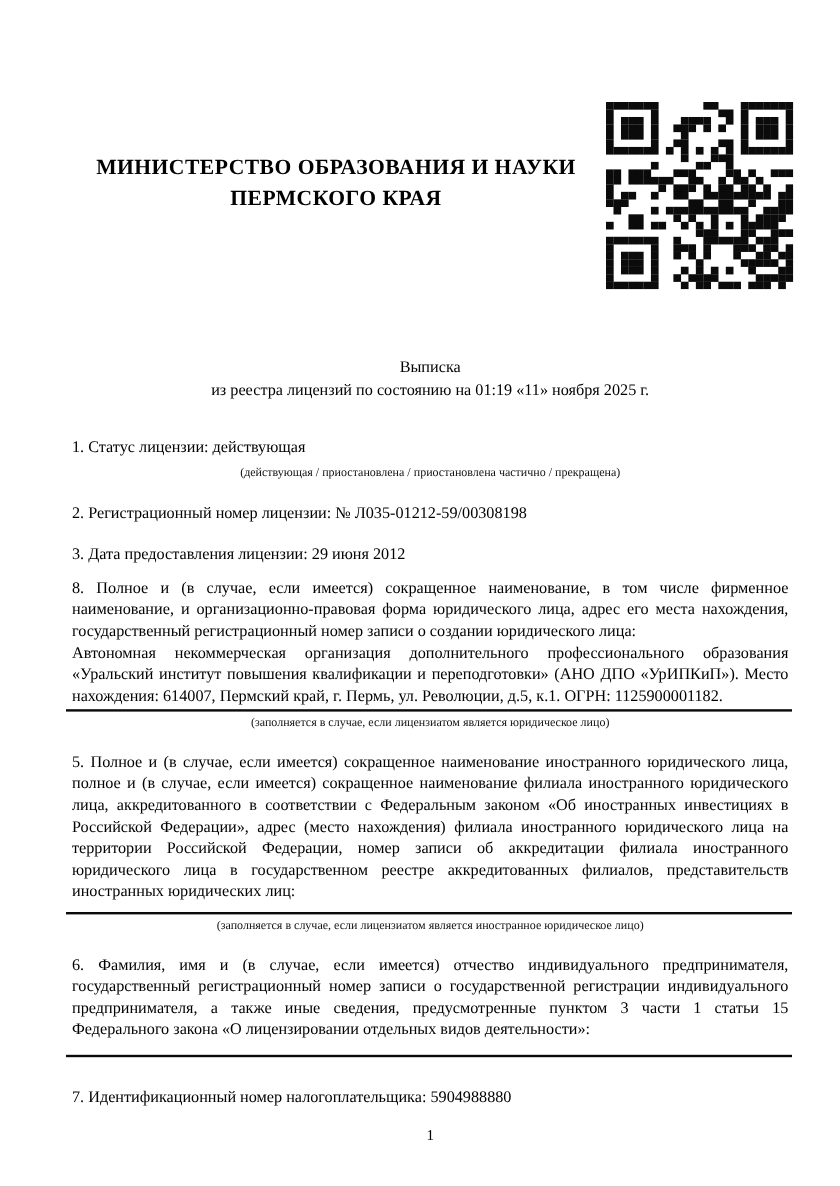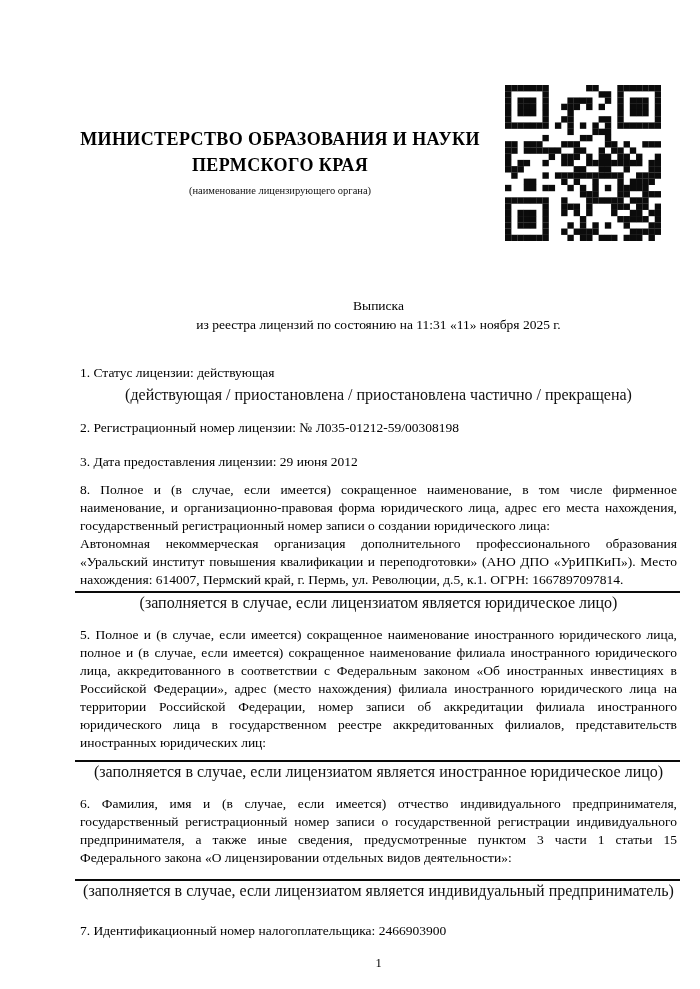--- a/index.html
+++ b/index.html
@@ -23,35 +23,35 @@
   .org-caption{
     font-size:10.5px;line-height:14px;margin-top:6px;color:#111;
   }
   
   .qr{
     position:absolute;left:505px;top:85px;width:156px;height:156px;
   }
   .qr svg{display:block;width:156px;height:156px;}
   
   .doc-body{
-    position:absolute;left:80px;top:296px;width:597px;
+    position:absolute;left:60px;top:296px;width:597px;
     font-size:13.5px;line-height:18px;
   }
   .doc-title{text-align:center;line-height:19px;}
   .p{margin:0;font-family:Liberation Serif, serif;}
   .item1{margin-top:30px;}
   .item2{margin-top:17px;}
   .item3{margin-top:16px;}
   .item4-intro{margin-top:10px;text-align:justify;}
   .item4-value{margin-top:0;text-align:justify;}
   .item5{margin-top:16px;text-align:justify;}
   .item6{margin-top:16px;text-align:justify;}
   .item7{margin-top:24px;}
   .small-caption{
-    font-size:16px;line-height:15px;text-align:center;color:#111;
+    font-size:10px;line-height:15px;text-align:center;color:#111;
   }
   .c1{margin-top:5px;}
   .under-rule{margin-top:2px;}
   .rule{
     border:none;border-top:2px solid #0a0a0a;height:0;
     width:calc(100% + 8px);margin:0 0 0 -5px;
   }
   .rule-after-4{margin-top:2px;}
   .rule-after-5{margin-top:8px;}
   .rule-after-6{margin-top:12px;}
@@ -60,21 +60,20 @@
 </head>
 <body>
 
 <div class="page">
 
   <div class="org-header">
     <div class="org-name">
       <div>МИНИСТЕРСТВО ОБРАЗОВАНИЯ И НАУКИ</div>
       <div>ПЕРМСКОГО КРАЯ</div>
     </div>
-    <div class="org-caption">(наименование лицензирующего органа)</div>
   </div>
 
   <div class="qr" id="qr-box">
       <svg xmlns="http://www.w3.org/2000/svg" viewBox="0 0 156 156">
         <rect width="156" height="156" fill="#ffffff"></rect>
         <rect x="0.00" y="0.00" width="6.39" height="6.39" fill="#0b0b0b"></rect>
         <rect x="6.24" y="0.00" width="6.39" height="6.39" fill="#0b0b0b"></rect>
         <rect x="12.48" y="0.00" width="6.39" height="6.39" fill="#0b0b0b"></rect>
         <rect x="18.72" y="0.00" width="6.39" height="6.39" fill="#0b0b0b"></rect>
         <rect x="24.96" y="0.00" width="6.39" height="6.39" fill="#0b0b0b"></rect>
@@ -382,41 +381,40 @@
         <rect x="124.80" y="149.76" width="6.39" height="6.39" fill="#0b0b0b"></rect>
         <rect x="131.04" y="149.76" width="6.39" height="6.39" fill="#0b0b0b"></rect>
         <rect x="143.52" y="149.76" width="6.39" height="6.39" fill="#0b0b0b"></rect>
       </svg>
     </div>
 
   <div class="doc-body">
 
     <div class="doc-title">
       <div>Выписка</div>
-      <div>из реестра лицензий по состоянию на 11:31 «11» ноября 2025 г.</div>
+      <div>из реестра лицензий по состоянию на 01:19 «11» ноября 2025 г.</div>
     </div>
 
     <p class="p item1">1. Статус лицензии: действующая</p>
     <div class="small-caption c1">(действующая / приостановлена / приостановлена частично / прекращена)</div>
 
     <p class="p item2">2. Регистрационный номер лицензии: № Л035-01212-59/00308198</p>
 
     <p class="p item3">3. Дата предоставления лицензии: 29 июня 2012</p>
 
     <p class="p item4-intro">8. Полное и (в случае, если имеется) сокращенное наименование, в том числе фирменное наименование, и организационно-правовая форма юридического лица, адрес его места нахождения, государственный регистрационный номер записи о создании юридического лица:</p>
-    <p class="p item4-value">Автономная некоммерческая организация дополнительного профессионального образования «Уральский институт повышения квалификации и переподготовки» (АНО ДПО «УрИПКиП»). Место нахождения: 614007, Пермский край, г. Пермь, ул. Революции, д.5, к.1. ОГРН: 1667897097814.</p>
+    <p class="p item4-value">Автономная некоммерческая организация дополнительного профессионального образования «Уральский институт повышения квалификации и переподготовки» (АНО ДПО «УрИПКиП»). Место нахождения: 614007, Пермский край, г. Пермь, ул. Революции, д.5, к.1. ОГРН: 1125900001182.</p>
     <hr class="rule rule-after-4">
     <div class="small-caption under-rule">(заполняется в случае, если лицензиатом является юридическое лицо)</div>
 
     <p class="p item5">5. Полное и (в случае, если имеется) сокращенное наименование иностранного юридического лица, полное и (в случае, если имеется) сокращенное наименование филиала иностранного юридического лица, аккредитованного в соответствии с Федеральным законом «Об иностранных инвестициях в Российской Федерации», адрес (место нахождения) филиала иностранного юридического лица на территории Российской Федерации, номер записи об аккредитации филиала иностранного юридического лица в государственном реестре аккредитованных филиалов, представительств иностранных юридических лиц:</p>
     <hr class="rule rule-after-5">
     <div class="small-caption under-rule">(заполняется в случае, если лицензиатом является иностранное юридическое лицо)</div>
 
     <p class="p item6">6. Фамилия, имя и (в случае, если имеется) отчество индивидуального предпринимателя, государственный регистрационный номер записи о государственной регистрации индивидуального предпринимателя, а также иные сведения, предусмотренные пунктом 3 части 1 статьи 15 Федерального закона «О лицензировании отдельных видов деятельности»:</p>
     <hr class="rule rule-after-6">
-    <div class="small-caption under-rule">(заполняется в случае, если лицензиатом является индивидуальный предприниматель)</div>
-
-    <p class="p item7">7. Идентификационный номер налогоплательщика: 2466903900</p>
+
+    <p class="p item7">7. Идентификационный номер налогоплательщика: 5904988880</p>
 
     <div class="page-number">1</div>
 
   </div>
 </div>
 
 </body></html>

